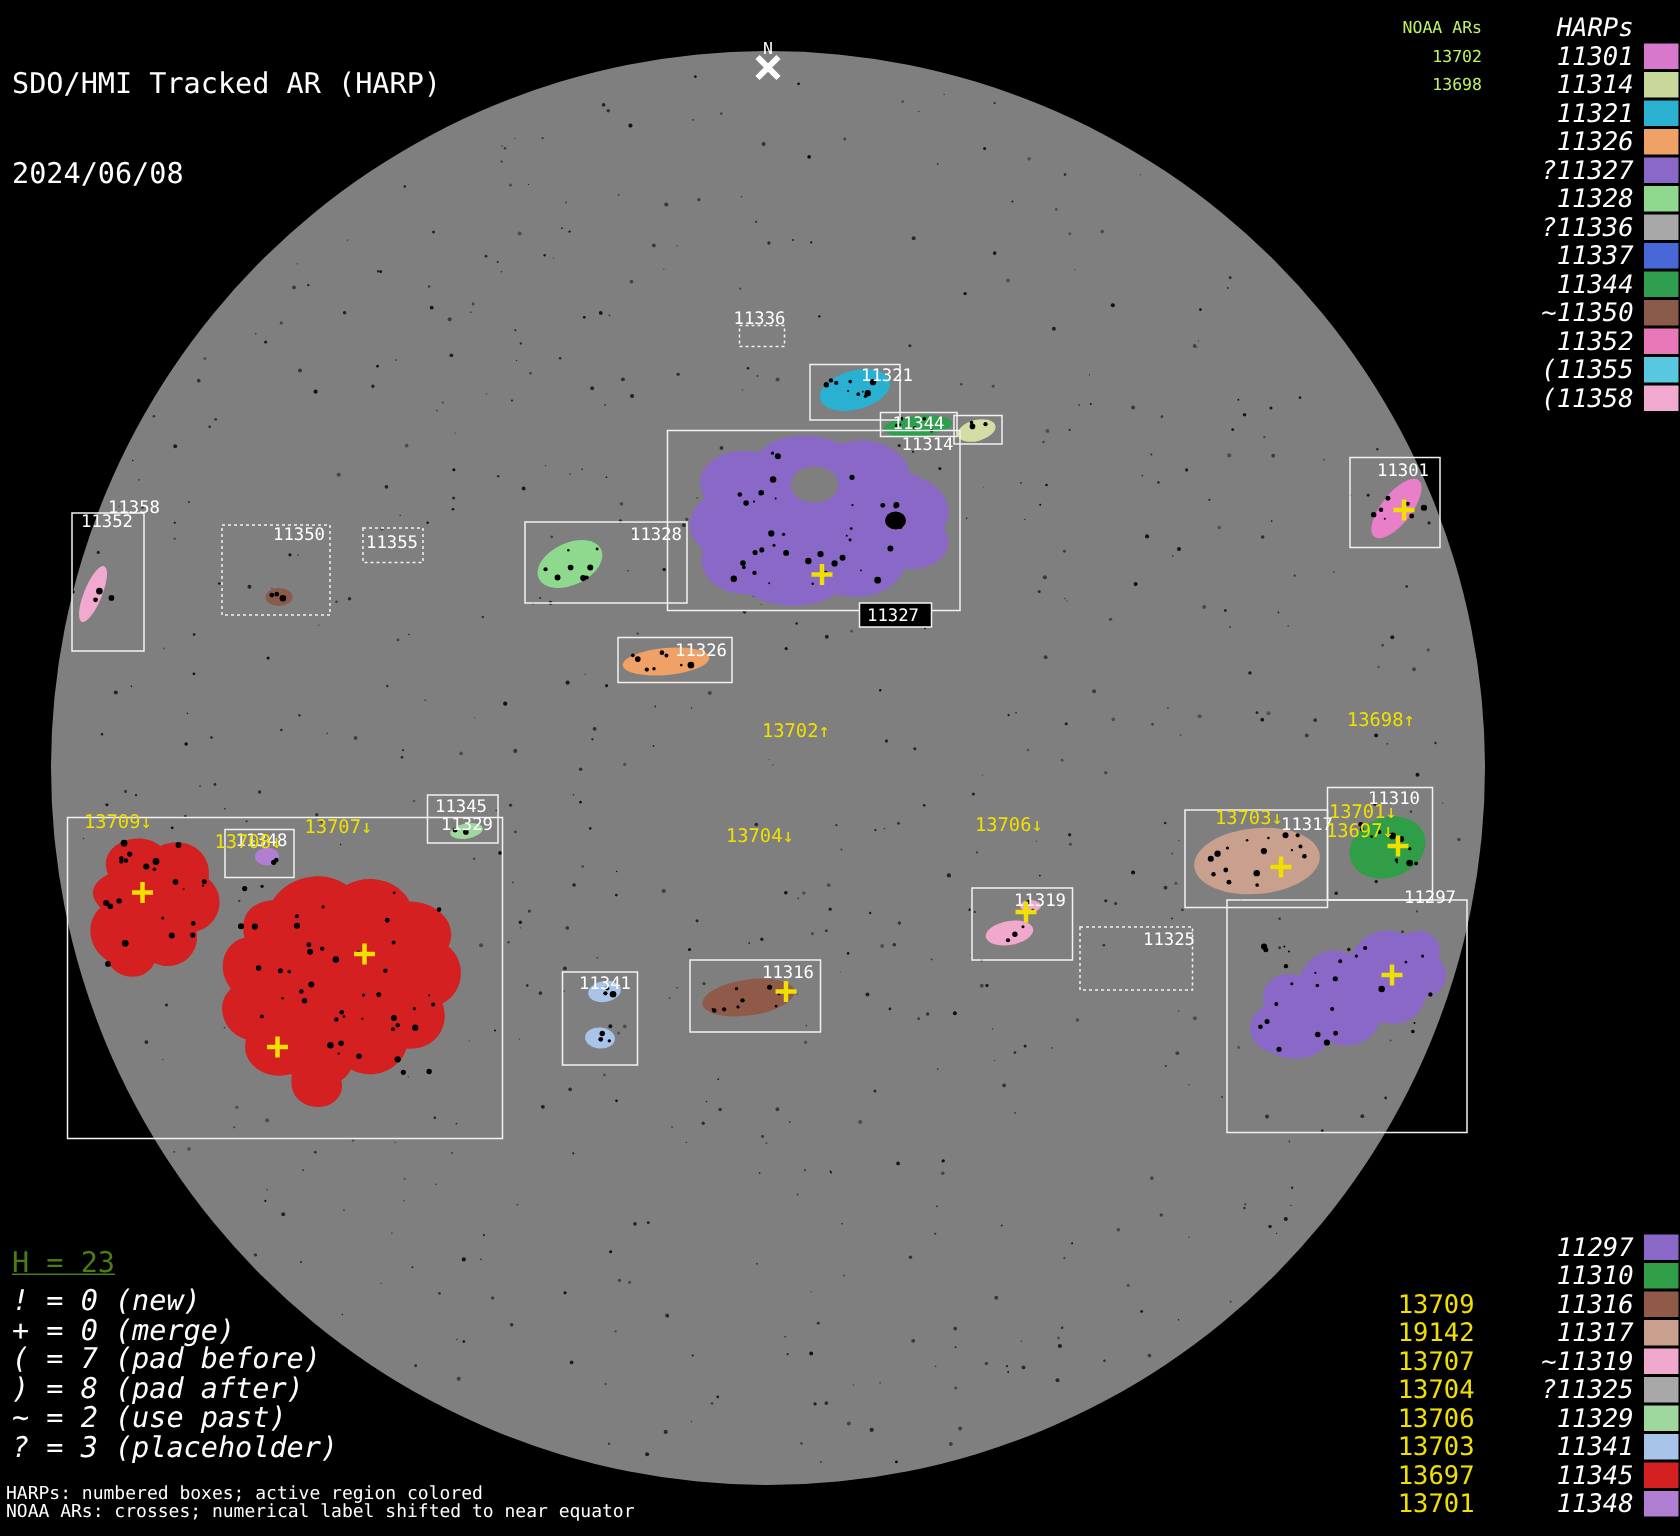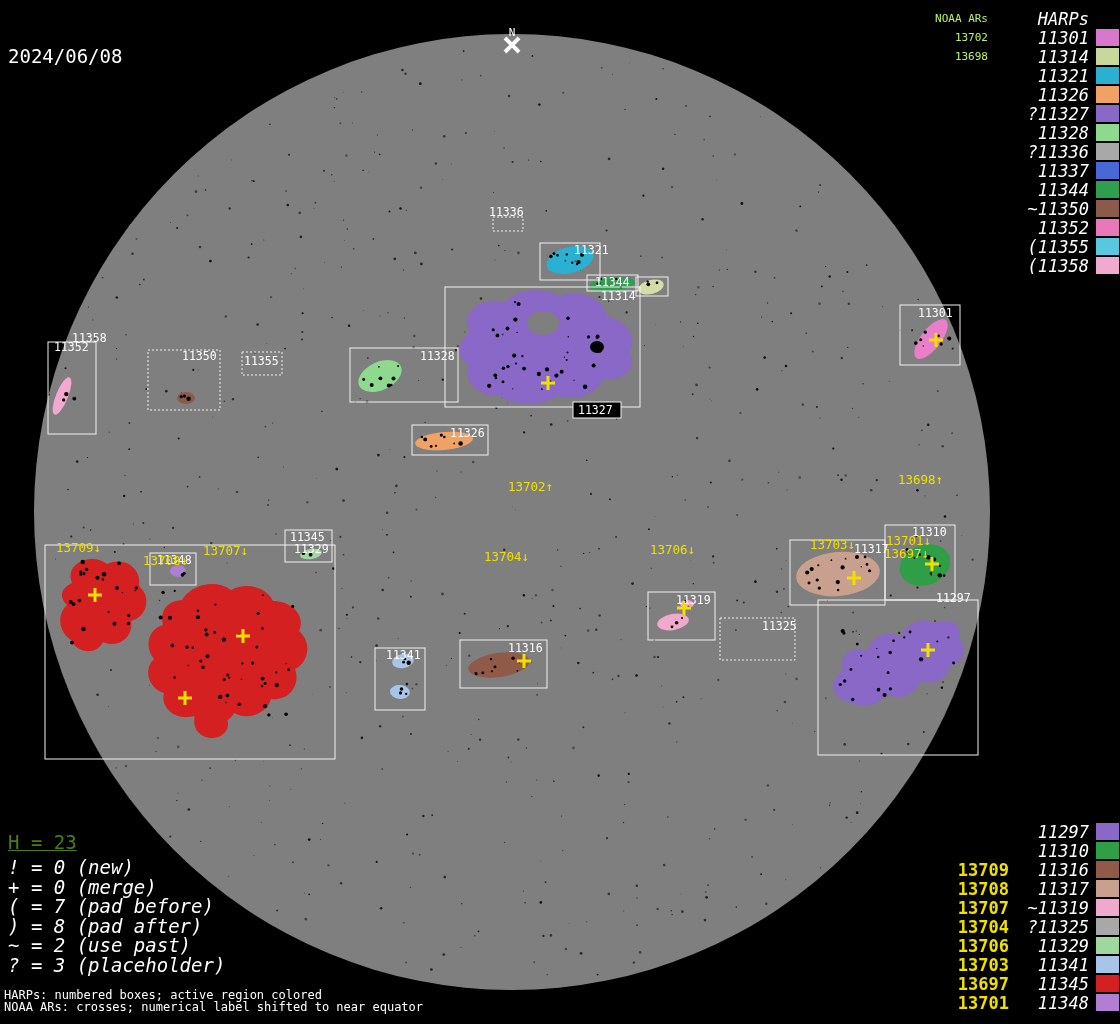--- a/index.html
+++ b/index.html
@@ -12,21 +12,21 @@
   #harps-top{position:absolute;top:9px;right:1px;font-size:17px;color:#fff;}
   .hrow{display:flex;align-items:center;justify-content:flex-end;height:19px;}
   .hlabel{display:inline-block;width:80px;text-align:right;font-style:italic;}
   .swatch{display:inline-block;width:23px;height:17px;margin-left:7px;flex:none;}
   .swatch.hidden{visibility:hidden;}
   #stats{position:absolute;left:8px;top:831px;color:#4d7c0f;font-size:19px;text-decoration:underline;}
   #legend{position:absolute;left:8px;top:858px;color:#fff;font-size:19px;line-height:19.5px;white-space:pre;font-style:italic;}
   #footnotes{position:absolute;left:4px;top:989px;color:#fff;font-size:12px;line-height:12px;white-space:pre;}
   #bottom-right{position:absolute;top:822px;right:1px;font-size:17px;color:#fff;}
   .brow{display:flex;align-items:center;justify-content:flex-end;height:19px;}
-  .bnoaa{display:inline-block;width:70px;text-align:right;color:#f0e000;font-weight:bold;}
+  .bnoaa{display:inline-block;width:70px;text-align:right;color:#f0e000;margin-right:26px;}
 </style>
 </head>
 <body>
 
 <div id="stage">
 
   <svg id="plot" width="1120" height="1024" viewBox="0 0 1120 1024">
       <circle cx="512" cy="512" r="478" fill="#7f7f7f"></circle>
       <circle cx="257.6" cy="324.5" r="1.25" fill="#000000" opacity="0.72"></circle>
       <circle cx="667.9" cy="817.0" r="0.67" fill="#000000" opacity="0.69"></circle>
@@ -989,20 +989,21 @@
       <text x="484" y="561" fill="#f0e000" font-size="12.5">13704↓</text>
       <text x="650" y="554" fill="#f0e000" font-size="12.5">13706↓</text>
       <text x="810" y="549" fill="#f0e000" font-size="12.5">13703↓</text>
       <text x="886" y="545" fill="#f0e000" font-size="12.5">13701↓</text>
       <text x="884" y="558" fill="#f0e000" font-size="12.5">13697↓</text>
       <text x="512" y="36" fill="#fff" font-size="11" text-anchor="middle">N</text>
       <path d="M 505 38 L 519 52 M 519 38 L 505 52" stroke="#fff" stroke-width="4"></path>
     </svg>
 
   <div class="title-block">
+    <div>SDO/HMI Tracked AR (HARP)</div>
     <div>2024/06/08</div>
   </div>
 
   <div id="noaa-top">
     <div>NOAA ARs</div>
     <div>
         <div>13702</div>
         <div>13698</div>
       </div>
   </div>
@@ -1081,21 +1082,21 @@
         <span class="bnoaa"></span>
         <span class="hlabel">11310</span>
         <span class="swatch" style="background: rgb(47, 158, 70);"></span>
       </div>
       <div class="brow">
         <span class="bnoaa">13709</span>
         <span class="hlabel">11316</span>
         <span class="swatch" style="background: rgb(143, 90, 72);"></span>
       </div>
       <div class="brow">
-        <span class="bnoaa">13708</span>
+        <span class="bnoaa">19142</span>
         <span class="hlabel">11317</span>
         <span class="swatch" style="background: rgb(201, 160, 142);"></span>
       </div>
       <div class="brow">
         <span class="bnoaa">13707</span>
         <span class="hlabel">~11319</span>
         <span class="swatch" style="background: rgb(240, 168, 204);"></span>
       </div>
       <div class="brow">
         <span class="bnoaa">13704</span>

